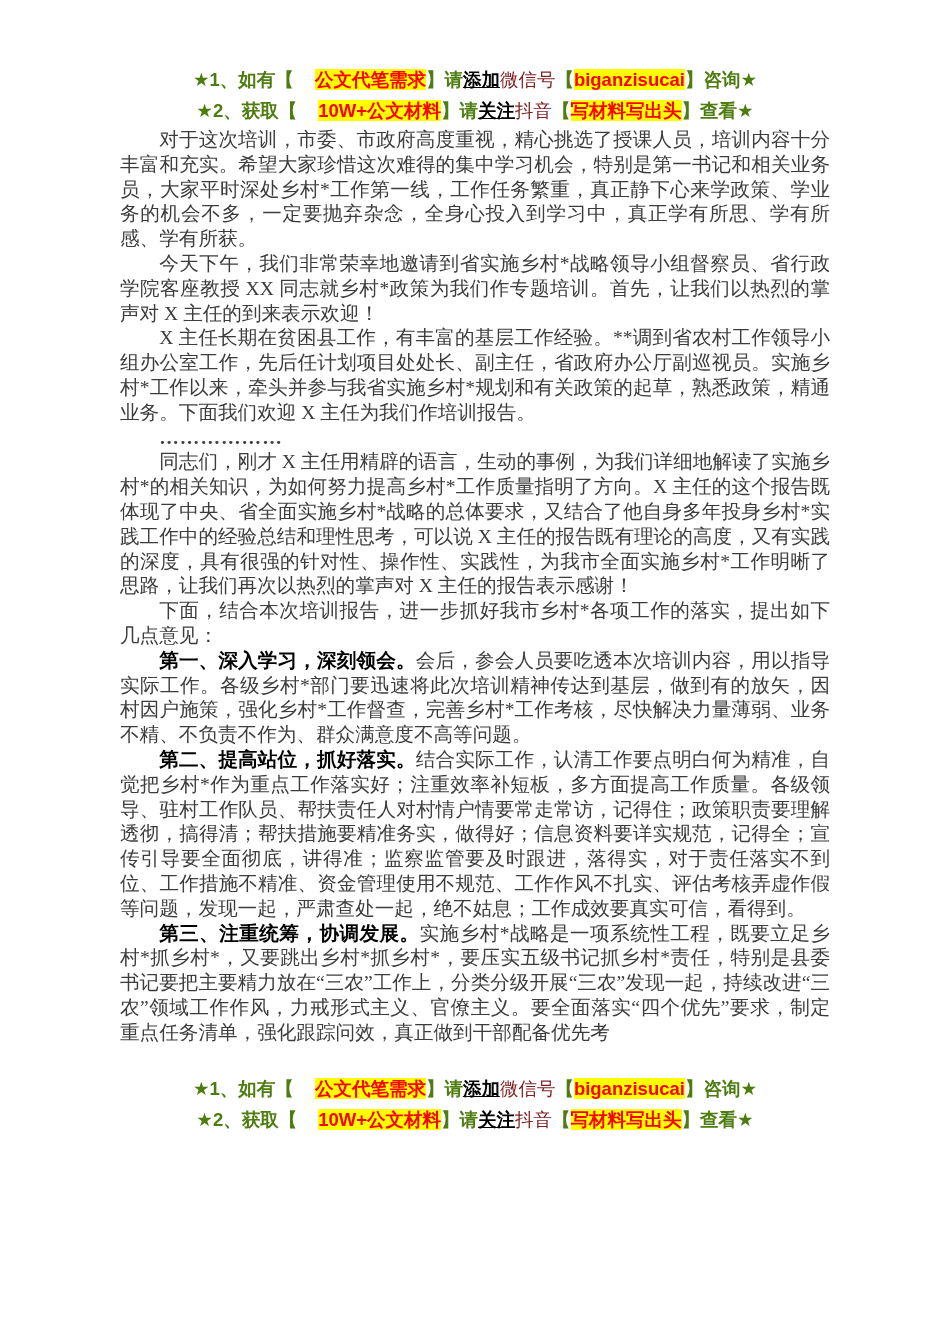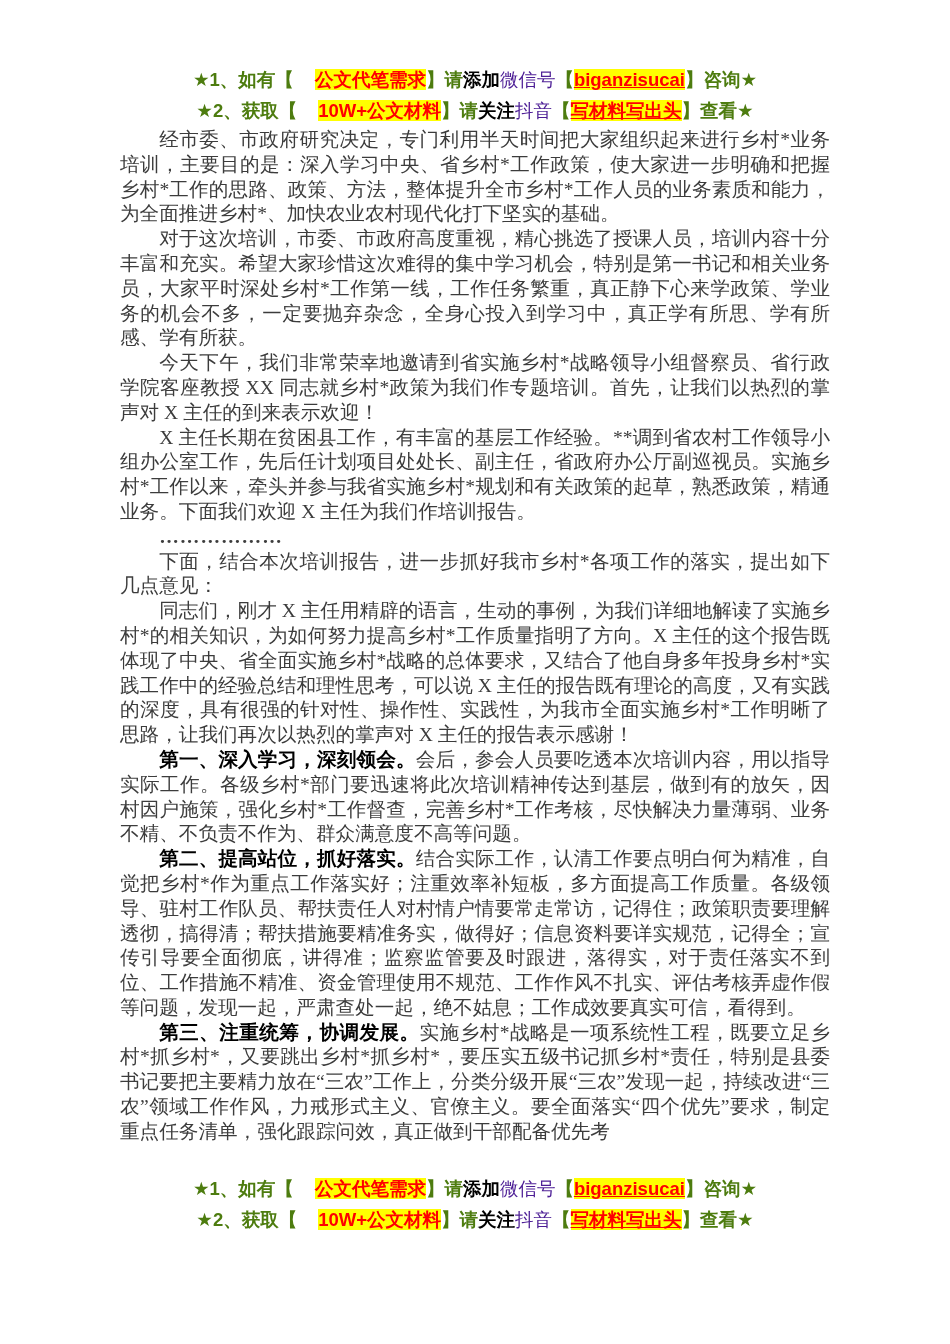--- a/index.html
+++ b/index.html
@@ -17,24 +17,24 @@
   .banner {
     text-align:center;
     font-family:"Liberation Sans","DejaVu Sans",sans-serif;
     font-size:18.5px;
     line-height:31px;
     color:#000000;
     font-weight:bold;
   }
   .banner p { white-space:nowrap; }
   .seg-b   { font-weight:bold; color:#4d7c0f; }
-  .seg-n   { font-weight:normal; color:#4c1d95; }
-  .seg-bu  { font-weight:bold; color:#000000; }
+  .seg-n   { font-weight:normal; color:#7f1d1d; }
+  .seg-bu  { font-weight:bold; color:#000000; text-decoration:underline; }
   .seg-hl  { font-weight:bold; color:#ff0000; background:#ffff00;margin-left:21px; }
-  .seg-hlu { font-weight:bold; color:#ff0000; background:#ffff00; text-decoration:underline; }
+  .seg-hlu { font-weight:bold; color:#ff0000; background:#ffff00; }
   
   .body-text {
     margin-top:2px;
     width:710px;
     font-size:19.6px;
     line-height:24.8px;
     color:#3c3c3c;
     text-align:justify;
   }
   .body-text p { text-indent:2em; margin:0; }
@@ -47,27 +47,26 @@
 <body>
 
 <div class="page">
 
   <div class="banner">
     <p><span class="seg-b">★1、如有【</span><span class="seg-hl">公文代笔需求</span><span class="seg-b">】请</span><span class="seg-bu">添加</span><span class="seg-n">微信号</span><span class="seg-b">【</span><span class="seg-hlu">biganzisucai</span><span class="seg-b">】咨询★</span></p>
     <p><span class="seg-b">★2、获取【</span><span class="seg-hl">10W+公文材料</span><span class="seg-b">】请</span><span class="seg-bu">关注</span><span class="seg-n">抖音</span><span class="seg-b">【</span><span class="seg-hlu">写材料写出头</span><span class="seg-b">】查看★</span></p>
   </div>
 
   <div class="body-text">
-    <p>经市委、市政府研究决定，专门利用半天时间把大家组织起来进行乡村*业务培训，主要目的是：深入学习中央、省乡村*工作政策，使大家进一步明确和把握乡村*工作的思路、政策、方法，整体提升全市乡村*工作人员的业务素质和能力，为全面推进乡村*、加快农业农村现代化打下坚实的基础。</p>
     <p>对于这次培训，市委、市政府高度重视，精心挑选了授课人员，培训内容十分丰富和充实。希望大家珍惜这次难得的集中学习机会，特别是第一书记和相关业务员，大家平时深处乡村*工作第一线，工作任务繁重，真正静下心来学政策、学业务的机会不多，一定要抛弃杂念，全身心投入到学习中，真正学有所思、学有所感、学有所获。</p>
     <p>今天下午，我们非常荣幸地邀请到省实施乡村*战略领导小组督察员、省行政学院客座教授 XX 同志就乡村*政策为我们作专题培训。首先，让我们以热烈的掌声对 X 主任的到来表示欢迎！</p>
     <p>X 主任长期在贫困县工作，有丰富的基层工作经验。**调到省农村工作领导小组办公室工作，先后任计划项目处处长、副主任，省政府办公厅副巡视员。实施乡村*工作以来，牵头并参与我省实施乡村*规划和有关政策的起草，熟悉政策，精通业务。下面我们欢迎 X 主任为我们作培训报告。</p>
     <p class="ellipsis-line">………………</p>
+    <p>同志们，刚才 X 主任用精辟的语言，生动的事例，为我们详细地解读了实施乡村*的相关知识，为如何努力提高乡村*工作质量指明了方向。X 主任的这个报告既体现了中央、省全面实施乡村*战略的总体要求，又结合了他自身多年投身乡村*实践工作中的经验总结和理性思考，可以说 X 主任的报告既有理论的高度，又有实践的深度，具有很强的针对性、操作性、实践性，为我市全面实施乡村*工作明晰了思路，让我们再次以热烈的掌声对 X 主任的报告表示感谢！</p>
     <p>下面，结合本次培训报告，进一步抓好我市乡村*各项工作的落实，提出如下几点意见：</p>
-    <p>同志们，刚才 X 主任用精辟的语言，生动的事例，为我们详细地解读了实施乡村*的相关知识，为如何努力提高乡村*工作质量指明了方向。X 主任的这个报告既体现了中央、省全面实施乡村*战略的总体要求，又结合了他自身多年投身乡村*实践工作中的经验总结和理性思考，可以说 X 主任的报告既有理论的高度，又有实践的深度，具有很强的针对性、操作性、实践性，为我市全面实施乡村*工作明晰了思路，让我们再次以热烈的掌声对 X 主任的报告表示感谢！</p>
     <p><b>第一、深入学习，深刻领会。</b><span>会后，参会人员要吃透本次培训内容，用以指导实际工作。各级乡村*部门要迅速将此次培训精神传达到基层，做到有的放矢，因村因户施策，强化乡村*工作督查，完善乡村*工作考核，尽快解决力量薄弱、业务不精、不负责不作为、群众满意度不高等问题。</span></p>
     <p><b>第二、提高站位，抓好落实。</b><span>结合实际工作，认清工作要点明白何为精准，自觉把乡村*作为重点工作落实好；注重效率补短板，多方面提高工作质量。各级领导、驻村工作队员、帮扶责任人对村情户情要常走常访，记得住；政策职责要理解透彻，搞得清；帮扶措施要精准务实，做得好；信息资料要详实规范，记得全；宣传引导要全面彻底，讲得准；监察监管要及时跟进，落得实，对于责任落实不到位、工作措施不精准、资金管理使用不规范、工作作风不扎实、评估考核弄虚作假等问题，发现一起，严肃查处一起，绝不姑息；工作成效要真实可信，看得到。</span></p>
     <p><b>第三、注重统筹，协调发展。</b><span>实施乡村*战略是一项系统性工程，既要立足乡村*抓乡村*，又要跳出乡村*抓乡村*，要压实五级书记抓乡村*责任，特别是县委书记要把主要精力放在“三农”工作上，分类分级开展“三农”发现一起，持续改进“三农”领域工作作风，力戒形式主义、官僚主义。要全面落实“四个优先”要求，制定重点任务清单，强化跟踪问效，真正做到干部配备优先考</span></p>
   </div>
 
   <div class="banner footer">
     <p><span class="seg-b">★1、如有【</span><span class="seg-hl">公文代笔需求</span><span class="seg-b">】请</span><span class="seg-bu">添加</span><span class="seg-n">微信号</span><span class="seg-b">【</span><span class="seg-hlu">biganzisucai</span><span class="seg-b">】咨询★</span></p>
     <p><span class="seg-b">★2、获取【</span><span class="seg-hl">10W+公文材料</span><span class="seg-b">】请</span><span class="seg-bu">关注</span><span class="seg-n">抖音</span><span class="seg-b">【</span><span class="seg-hlu">写材料写出头</span><span class="seg-b">】查看★</span></p>
   </div>
 

